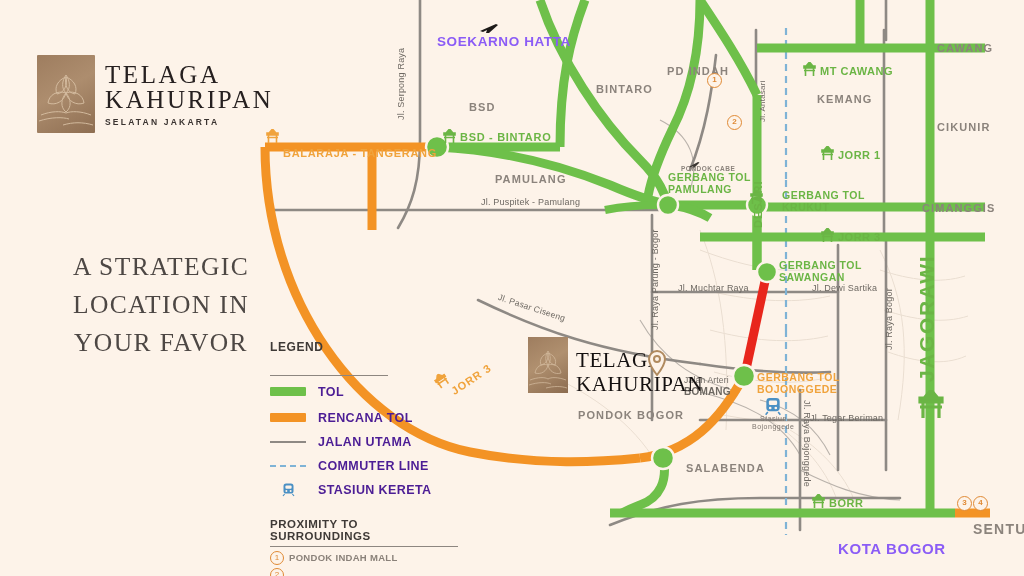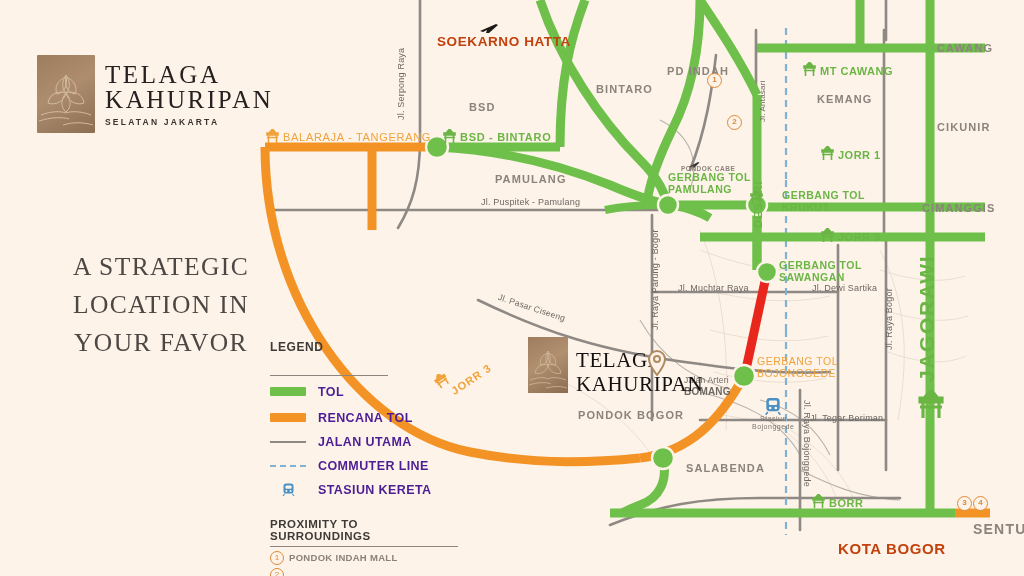--- a/index.html
+++ b/index.html
@@ -41,24 +41,24 @@
     border-bottom:1.4px solid #8d8680;padding-bottom:4px;margin-top:20px;width:188px;}
   .prox-row{display:flex;align-items:center;margin-top:3.5px;}
   .prox-num{width:12px;height:12px;border:1.2px solid #e08a35;border-radius:50%;
     color:#e08a35;font-size:8px;line-height:11px;text-align:center;margin-right:5px;flex:0 0 12px;}
   .prox-label{font-size:9.5px;font-weight:bold;letter-spacing:.3px;color:#8a8179;}
 
   
   #map{position:absolute;left:0;top:0;width:1024px;height:576px;}
 
   .mlabel{position:absolute;white-space:nowrap;}
-  .t-dark{font-size:13.5px;font-weight:bold;color:#c2410c;letter-spacing:.6px;}
+  .t-dark{font-size:13.5px;font-weight:bold;color:#8b5cf6;letter-spacing:.6px;}
   .t-grey{font-size:11px;font-weight:bold;color:#8b837c;letter-spacing:1.1px;}
   .t-green{font-size:10.5px;font-weight:bold;color:#6bb545;letter-spacing:.5px;line-height:12px;}
-  .t-orange{font-size:10.5px;font-weight:normal;color:#f0a33c;letter-spacing:.5px;line-height:12px;}
+  .t-orange{font-size:10.5px;font-weight:bold;color:#f0a33c;letter-spacing:.5px;line-height:12px;margin-top:16px;}
   .t-road{font-size:9px;color:#6d6862;letter-spacing:.2px;font-weight:normal;}
   .t-tiny{font-size:6.5px;font-weight:bold;color:#8b837c;letter-spacing:.5px;}
   .t-sentul{font-size:14px;font-weight:bold;color:#8b837c;letter-spacing:1.2px;margin-left:28px;}
   .t-orange-sm{font-size:10px;font-weight:bold;color:#f0a33c;letter-spacing:1px;}
 
   .rot-90{transform:rotate(-90deg);transform-origin:left top;}
   .rot90{transform:rotate(90deg);transform-origin:left top;}
 
   .pin-num{position:absolute;width:13px;height:13px;border:1.3px solid #e08a35;border-radius:50%;
     color:#e08a35;font-size:8px;line-height:11px;text-align:center;background:#fdf3e9;font-weight:bold;}

